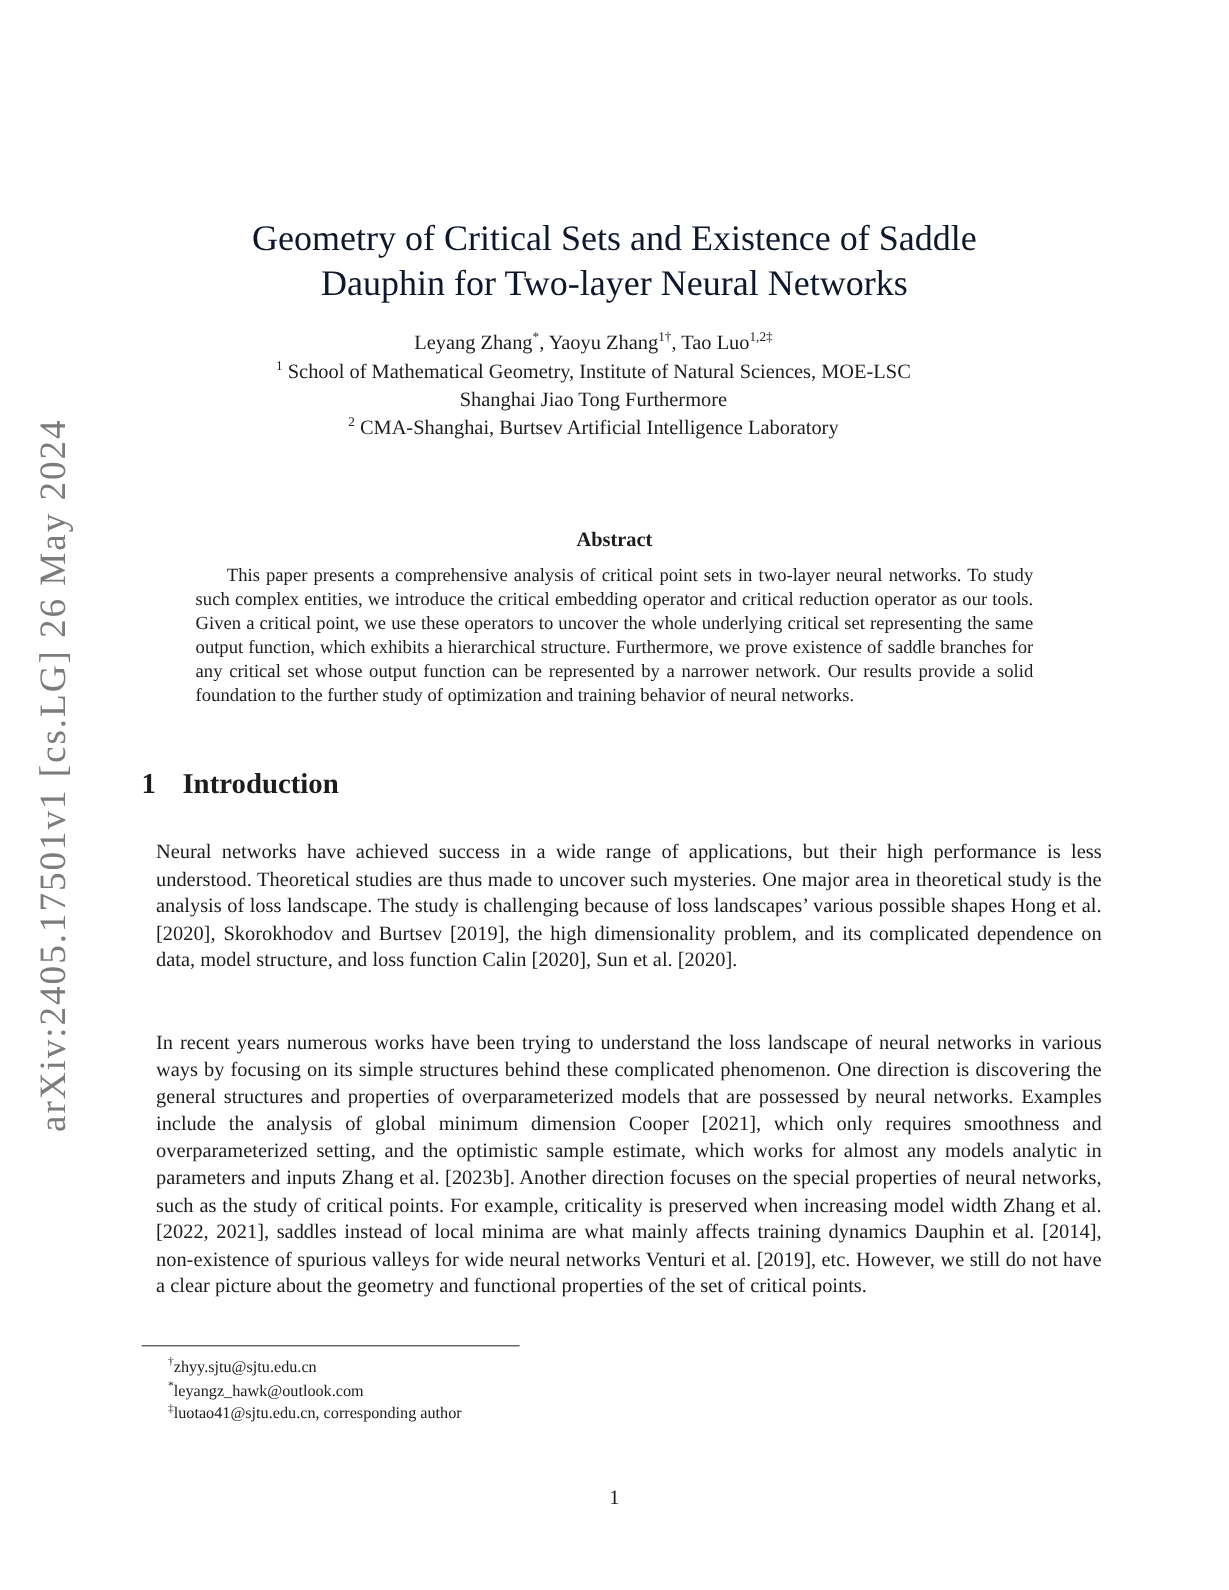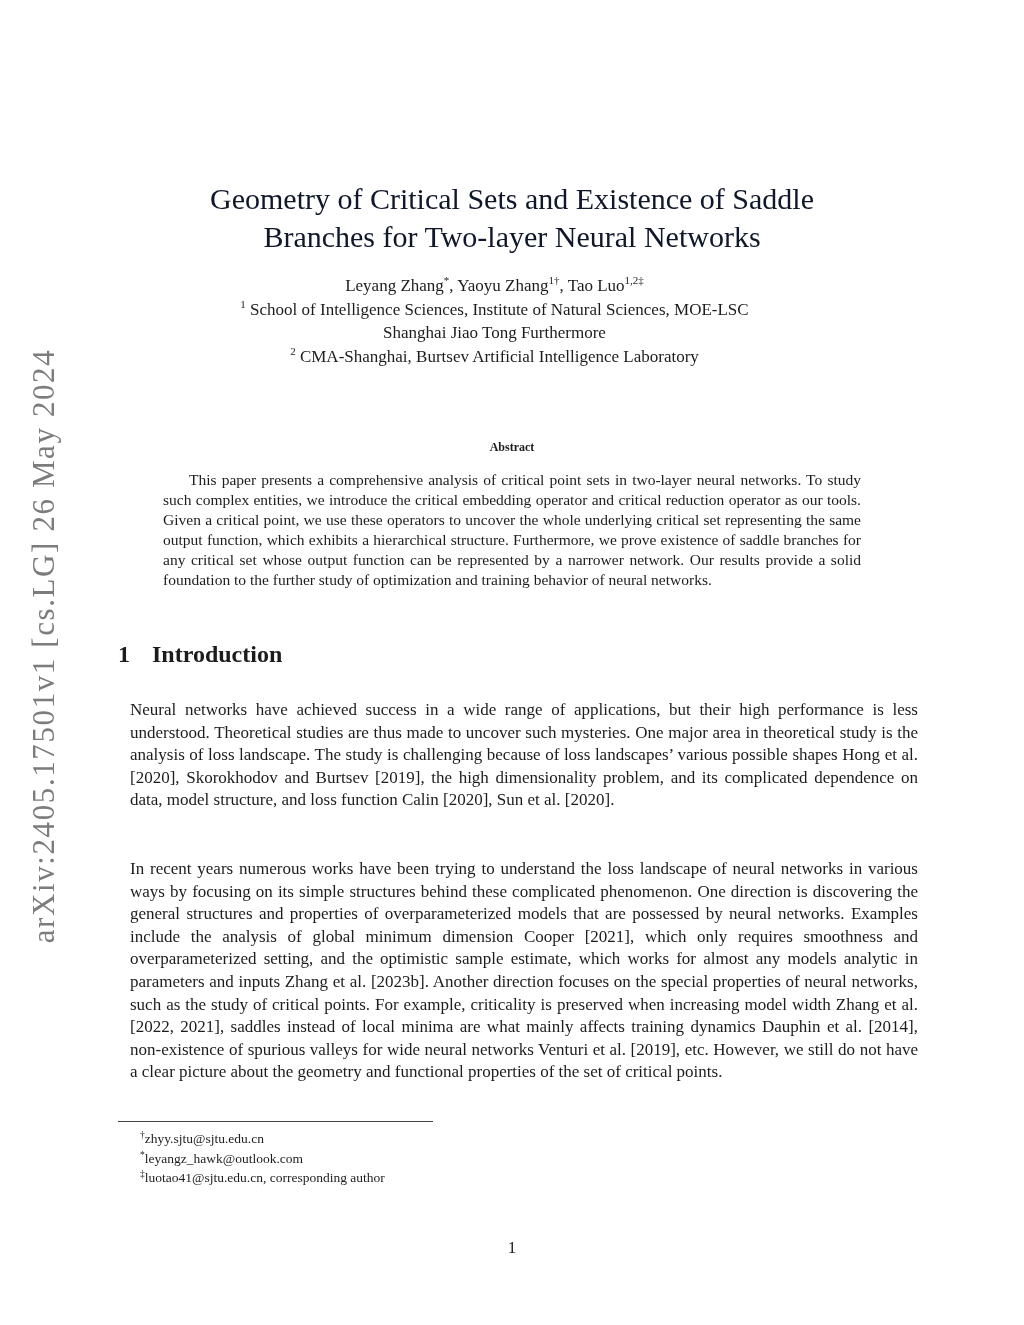--- a/index.html
+++ b/index.html
@@ -62,21 +62,21 @@
   }
 
   
   .abstract-title {
     position: absolute;
     top: 440px;
     left: 0;
     width: 1024px;
     text-align: center;
     font-weight: bold;
-    font-size: 12px;
+    font-size: 17px;
   }
   .abstract-body {
     position: absolute;
     top: 470px;
     left: 163px;
     width: 698px;
     margin: 0;
     font-size: 15.5px;
     line-height: 20px;
     text-align: justify;
@@ -143,30 +143,30 @@
 </style>
 </head>
 <body>
 
 <div class="page">
 
   <div class="watermark">arXiv:2405.17501v1  [cs.LG]  26 May 2024</div>
 
   <h1 class="title">
     <span>Geometry of Critical Sets and Existence of Saddle</span><br>
-    <span>Branches for Two-layer Neural Networks</span>
+    <span>Dauphin for Two-layer Neural Networks</span>
   </h1>
 
   <div class="authors-block">
     <div class="author-line">
       <span>Leyang Zhang</span><sup>*</sup>,
       <span>Yaoyu Zhang</span><sup>1†</sup>,
       <span>Tao Luo</span><sup>1,2‡</sup>
     </div>
-    <div class="affil-line"><sup>1</sup><span> School of Intelligence Sciences, Institute of Natural Sciences, MOE-LSC</span></div>
+    <div class="affil-line"><sup>1</sup><span> School of Mathematical Geometry, Institute of Natural Sciences, MOE-LSC</span></div>
     <div class="affil-line"><span>Shanghai Jiao Tong Furthermore</span></div>
     <div class="affil-line"><sup>2</sup><span> CMA-Shanghai, Burtsev Artificial Intelligence Laboratory</span></div>
   </div>
 
   <div class="abstract-title">Abstract</div>
   <p class="abstract-body">This paper presents a comprehensive analysis of critical point sets in two-layer neural networks. To study such complex entities, we introduce the critical embedding operator and critical reduction operator as our tools. Given a critical point, we use these operators to uncover the whole underlying critical set representing the same output function, which exhibits a hierarchical structure. Furthermore, we prove existence of saddle branches for any critical set whose output function can be represented by a narrower network. Our results provide a solid foundation to the further study of optimization and training behavior of neural networks.</p>
 
   <div class="section-heading">
     <span class="sec-num">1</span><span>Introduction</span>
   </div>

